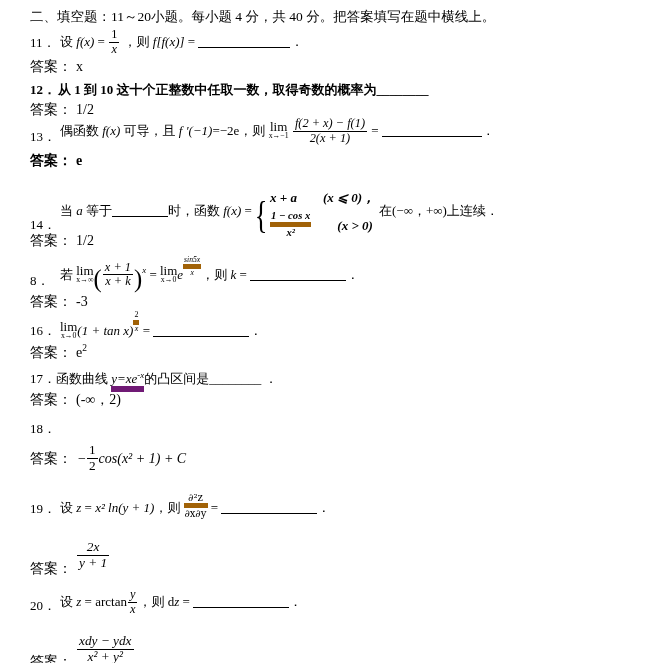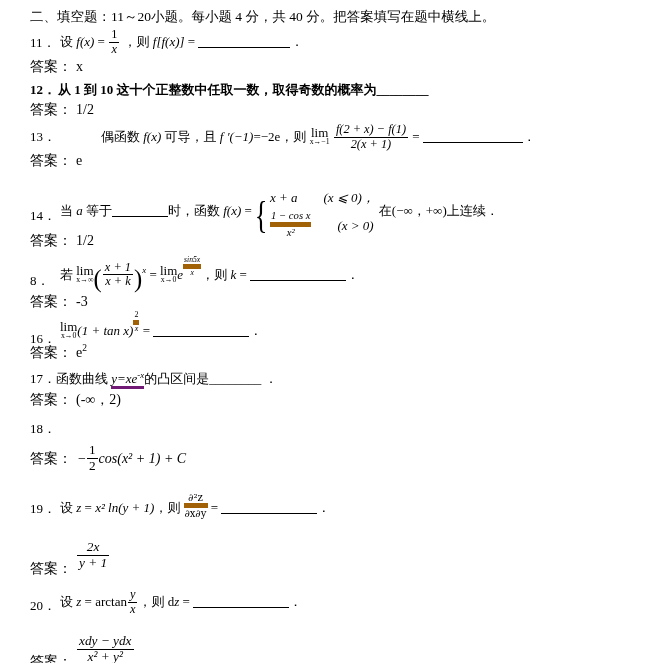--- a/index.html
+++ b/index.html
@@ -137,31 +137,32 @@
     line-height: 0.62;
     vertical-align: -0.33em;
     font-family "Liberation Serif", serif;
     transform: scaleX(0.7);
   }
   .cases {
     display: inline-block;
     vertical-align: middle;
     line-height: 1.85;
     font-size: 1em;
+    font-weight: bold;
   }
   .cases .row {
     white-space: nowrap;
     display: block;
   }
   .cases .cond {
     display: inline-block;
     margin-left: 26px;
   }
   .under-wave {
-    border-bottom: 3px solid #701a75;
+    border-bottom: 6px solid #701a75;
   }
   .intsym {
     font-size: 1.55em;
     font-family: "Liberation Serif", serif;
     vertical-align: -0.22em;
     font-style: italic;
     display: inline-block;
     transform: scaleX(0.8);
   }
   .pd {
@@ -195,41 +196,41 @@
   </div>
 
   <div class="item" style="left:30px; top:81px;font-weight:bold;">
     <span>12．</span><span style="padding-left:2px;">从 1 到 10 这十个正整数中任取一数，取得奇数的概率为________</span>
   </div>
   <div class="ans" style="left:30px; top:101px;">
     <span>答案：</span><span style="padding-left:4px;">1/2</span>
   </div>
 
   <div class="num" style="left:30px; top:128px;">13．</div>
-  <div class="item" style="left:60px; top:123px;margin-left:41px;">
+  <div class="item" style="left:60px; top:117px;">
     <span class="body-txt">偶函数</span>
     <span class="mi">f(x)</span>
     <span class="body-txt">可导，且</span>
     <span class="mi">f ′(−1)</span><span class="body-txt">=−2e，则</span>
     <span class="lim">
       <span class="limtop">lim</span>
       <span class="limbot">x→−1</span>
     </span>
     <span class="frac">
       <span class="fnum mi">f(2 + x) − f(1)</span>
       <span class="fden mi">2(x + 1)</span>
     </span>
     <span class="mo">=</span>
     <span class="blank" style="width:100px;"></span><span class="mo">．</span>
   </div>
-  <div class="ans" style="left:30px; top:152px;">
+  <div class="ans" style="left:30px; top:152px;font-weight:bold;">
     <span>答案：</span><span style="padding-left:4px;">e</span>
   </div>
 
-  <div class="num" style="left:30px; top:207px;">14．</div>
+  <div class="num" style="left:30px; top:216px;">14．</div>
   <div class="item" style="left:60px; top:186px;">
     <span class="body-txt">当</span>
     <span class="mi">a</span>
     <span class="body-txt">等于</span><span class="blank" style="width:56px;"></span><span class="body-txt">时，函数</span>
     <span class="mi">f(x)</span>
     <span class="mo">=</span><span class="brace">{</span><span class="cases"><span class="row"><span class="mi">x + a</span><span class="cond mi">(x ⩽ 0)，</span></span><span class="row"><span class="fracs"><span class="fnum mi">1 − cos x</span><span class="fden mi">x²</span></span><span class="cond mi">(x &gt; 0)</span></span></span><span class="body-txt" style="padding-left:4px;">在(−∞，+∞)上连续．</span>
   </div>
   <div class="ans" style="left:30px; top:232px;">
     <span>答案：</span><span style="padding-left:4px;">1/2</span>
   </div>
@@ -247,21 +248,21 @@
       <span class="limbot">x→0</span>
     </span><span class="mi">e</span><span class="fracs" style="vertical-align:0.35em; font-size:0.72em;"><span class="fnum mi">sin5x</span><span class="fden mi">x</span></span><span class="body-txt">，则</span>
     <span class="mi">k</span>
     <span class="mo">=</span>
     <span class="blank" style="width:96px;"></span><span class="mo">．</span>
   </div>
   <div class="ans" style="left:30px; top:293px;">
     <span>答案：</span><span style="padding-left:4px;">-3</span>
   </div>
 
-  <div class="num" style="left:30px; top:330px;text-align:center;">16．</div>
+  <div class="num" style="left:30px; top:322px;text-align:center;">16．</div>
   <div class="item" style="left:60px; top:311px;">
     <span class="lim">
       <span class="limtop">lim</span>
       <span class="limbot">x→0</span>
     </span><span class="mi">(1 + tan x)</span><span class="fracs" style="vertical-align:0.4em; font-size:0.75em;"><span class="fnum mn">2</span><span class="fden mi">x</span></span>
     <span class="mo">=</span>
     <span class="blank" style="width:96px;"></span><span class="mo">．</span>
   </div>
   <div class="ans" style="left:30px; top:343px;">
     <span>答案：</span><span style="padding-left:4px;">e</span><span class="supn">2</span>

